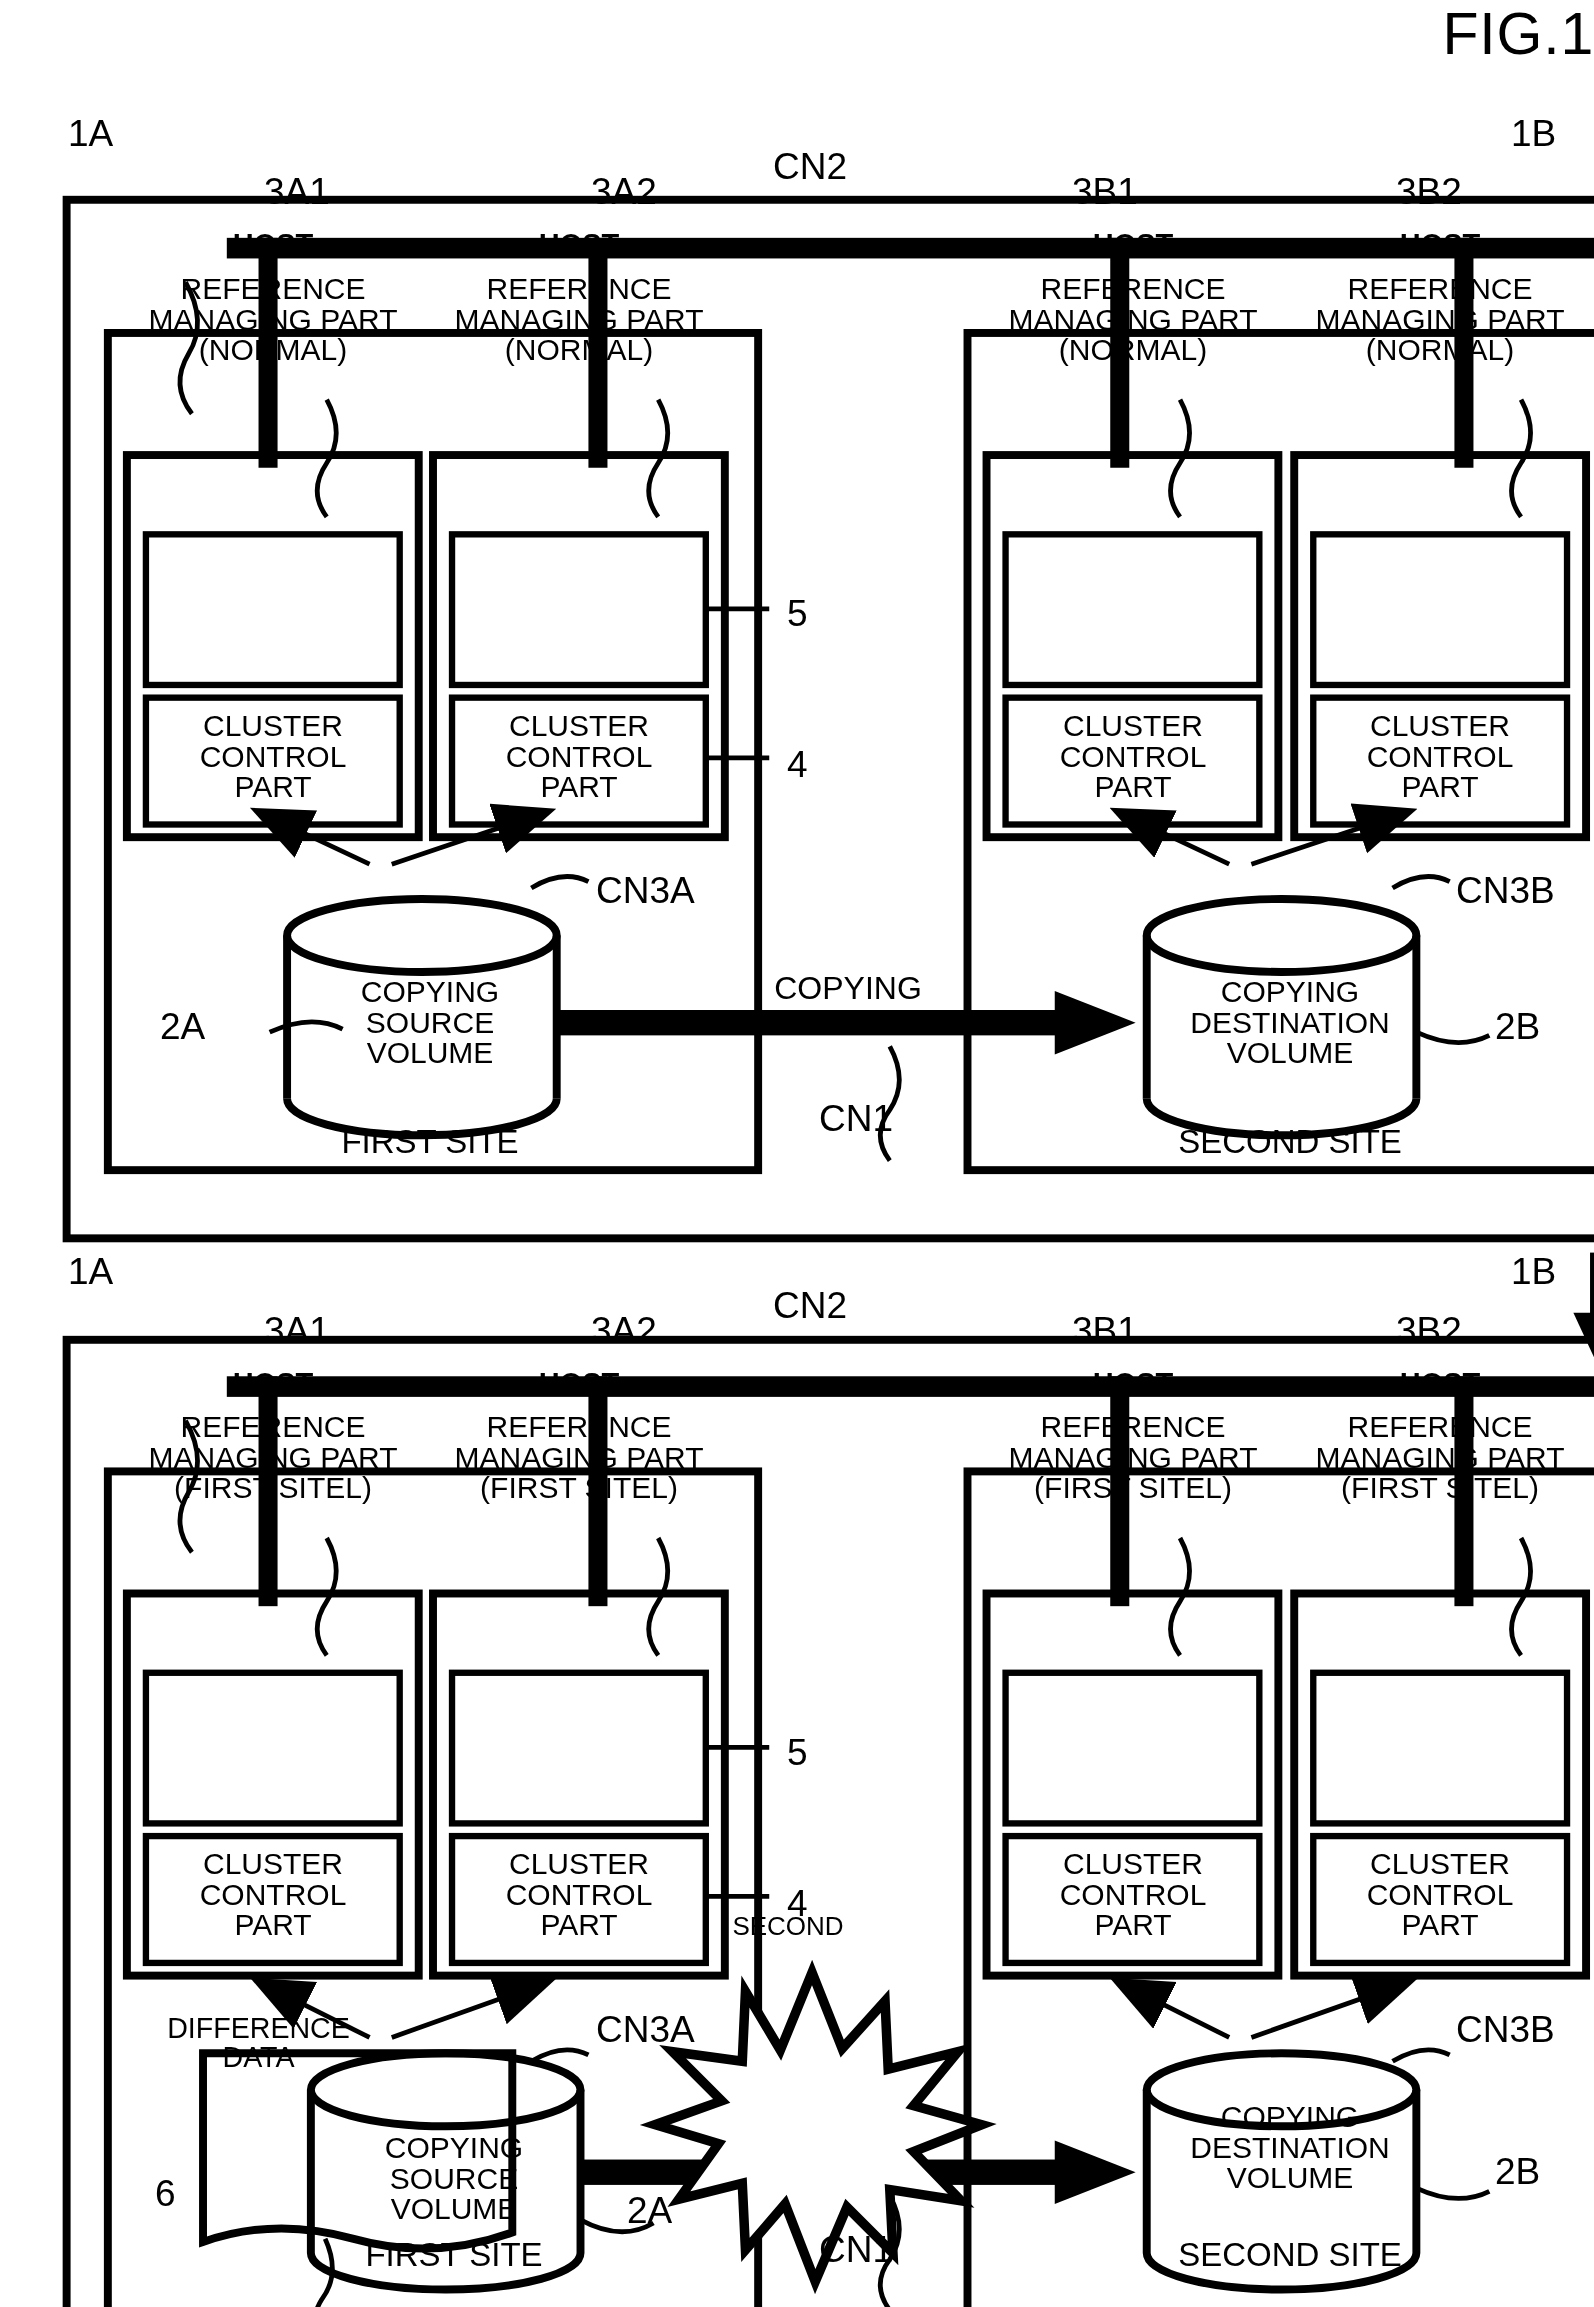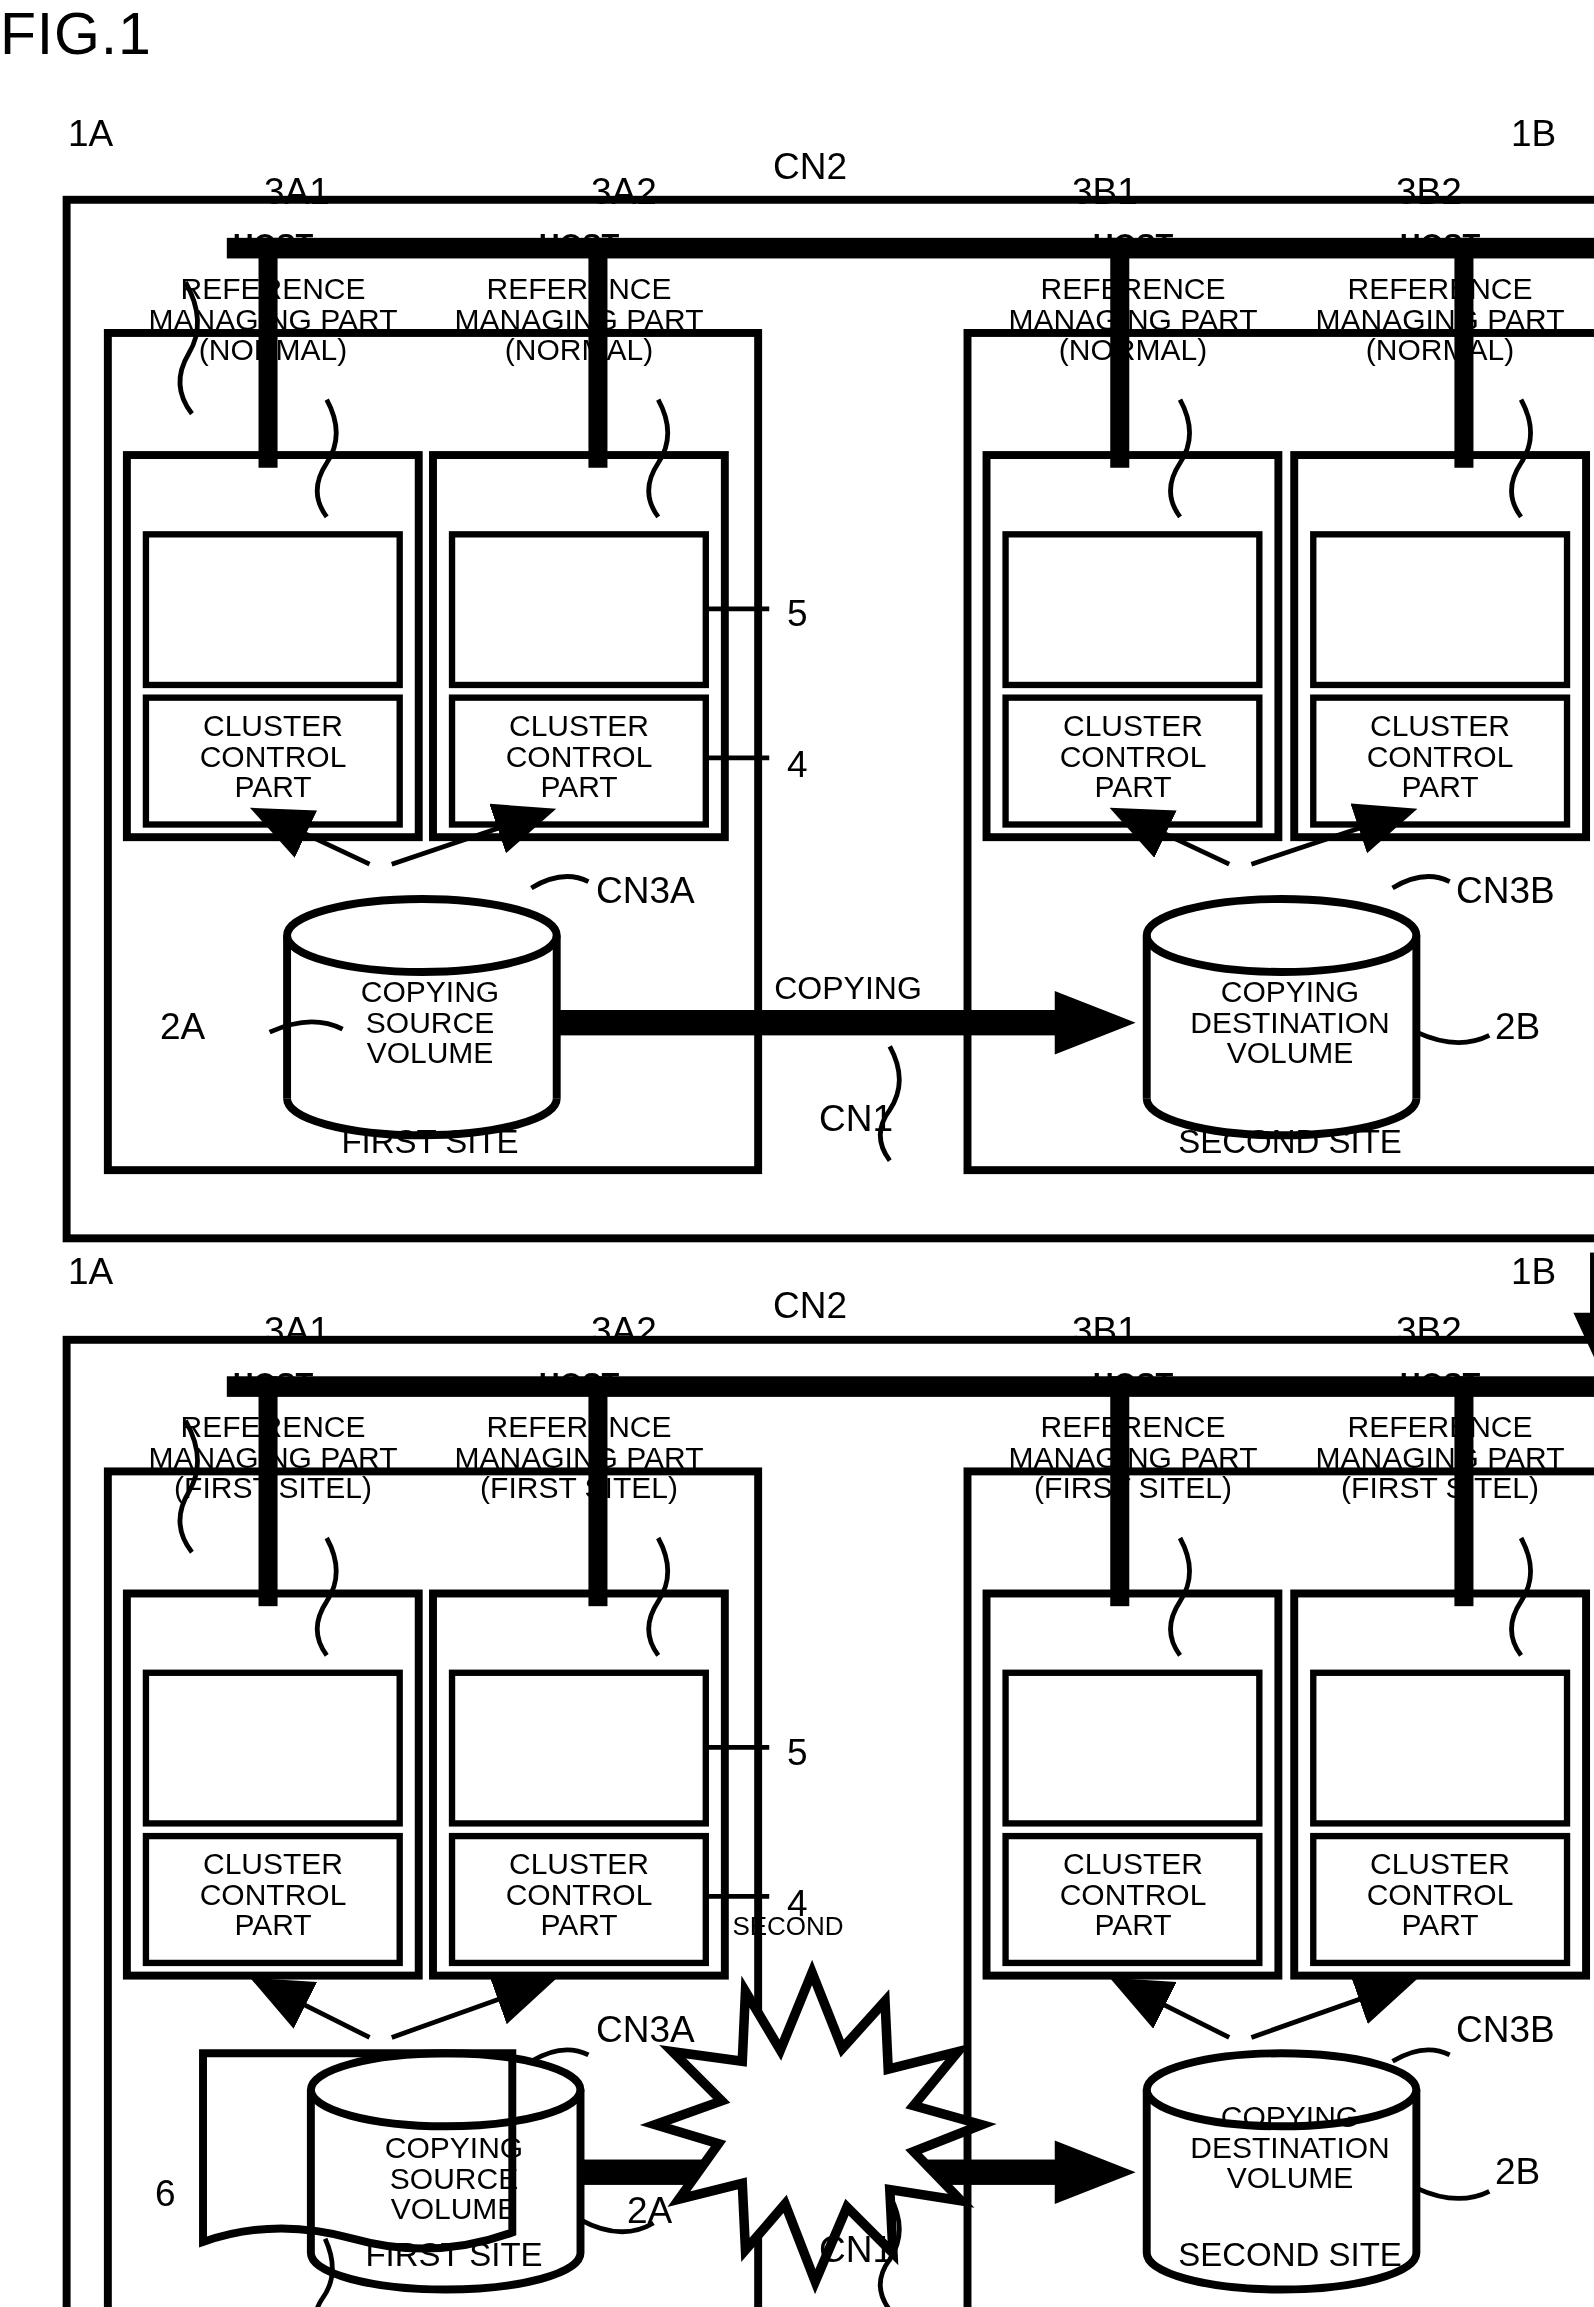--- a/index.html
+++ b/index.html
@@ -1,18 +1,18 @@
 <!DOCTYPE html>
 <html style="font-size:12.7px"><head>
 <meta charset="utf-8">
 <style>
   html,body{margin:0;padding:0;background:#fff;}
   body{width:1594px;height:2307px;font-family:"Liberation Sans",sans-serif;color:#000;position:relative;overflow:hidden;}
   #stage{position:relative;width:1594px;height:2307px;}
-  .fig-title{position:absolute;left:0;top:0;width:1594px;text-align:left;font-size:59px;font-weight:400;letter-spacing:0.8px;}
+  .fig-title{position:absolute;left:0;top:0;width:1594px;text-align:right;font-size:59px;font-weight:400;letter-spacing:0.8px;}
   svg.layer{position:absolute;left:0;top:0;width:1594px;height:2307px;}
   .txt{position:absolute;text-align:center;line-height:1.02;white-space:pre;}
   .ref{position:absolute;font-size:37px;letter-spacing:0px;}
   .boxlabel{font-size:30px;}
   .hostlabel{font-size:29px;font-weight:bold;}
   .sitelabel{font-size:33px;}
   .vol{font-size:30px;}
   .trouble{font-size:26px;}
   .diff{font-size:28.6px;}
   .copying-lbl{font-size:32px;}
@@ -286,20 +286,22 @@
   <div class="txt boxlabel" style="left:1313px;top:1849px;width:254px;">CLUSTER
 CONTROL
 PART</div>
 
   <div class="ref" style="left:787px;top:1732px;">5</div>
   <div class="ref" style="left:787px;top:1883px;">4</div>
 
   <div class="ref" style="left:596px;top:2009px;">CN3A</div>
   <div class="ref" style="left:1456px;top:2009px;">CN3B</div>
 
+  <div class="txt diff" style="left:108px;top:2014px;width:301px;">DIFFERENCE
+DATA</div>
   <div class="ref" style="left:155px;top:2173px;">6</div>
 
   <div class="txt vol" style="left:319px;top:2133px;width:270px;">COPYING
 SOURCE
 VOLUME</div>
   <div class="txt vol" style="left:1155px;top:2102px;width:270px;">COPYING
 DESTINATION
 VOLUME</div>
 
   <div class="ref" style="left:627px;top:2190px;">2A</div>

